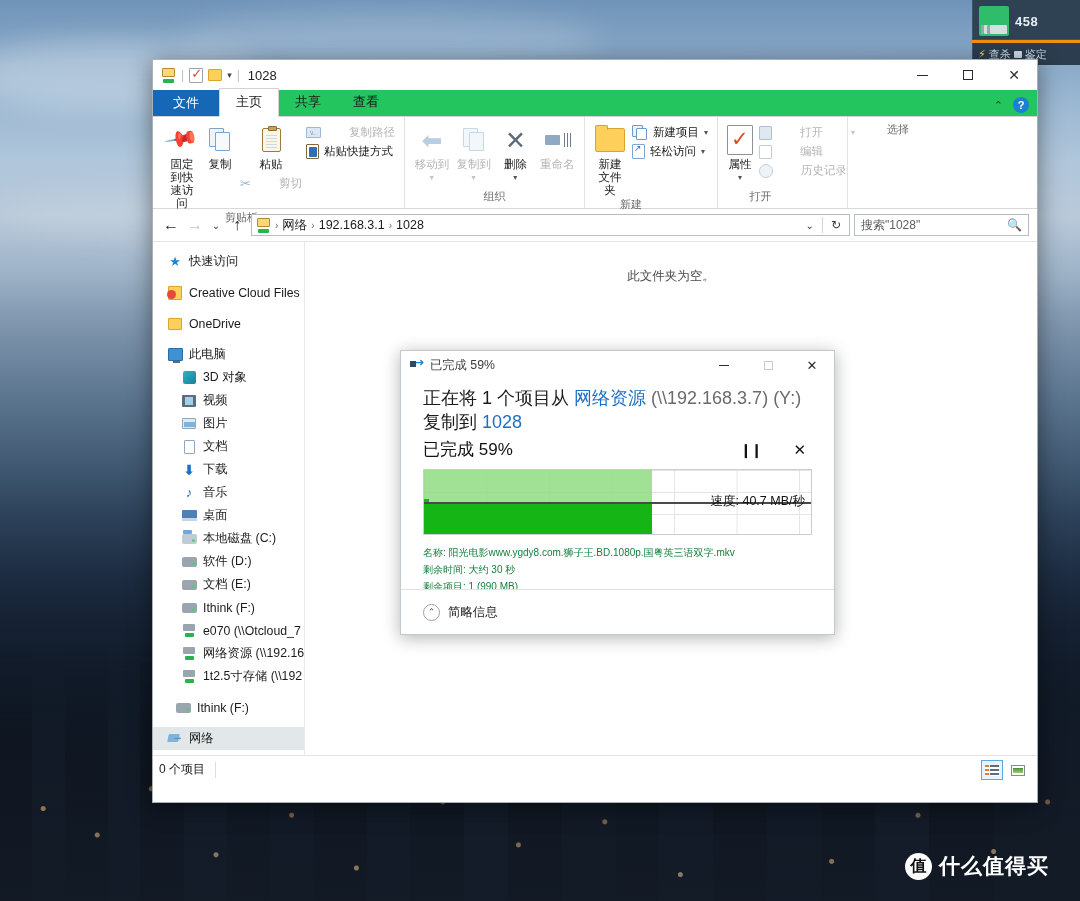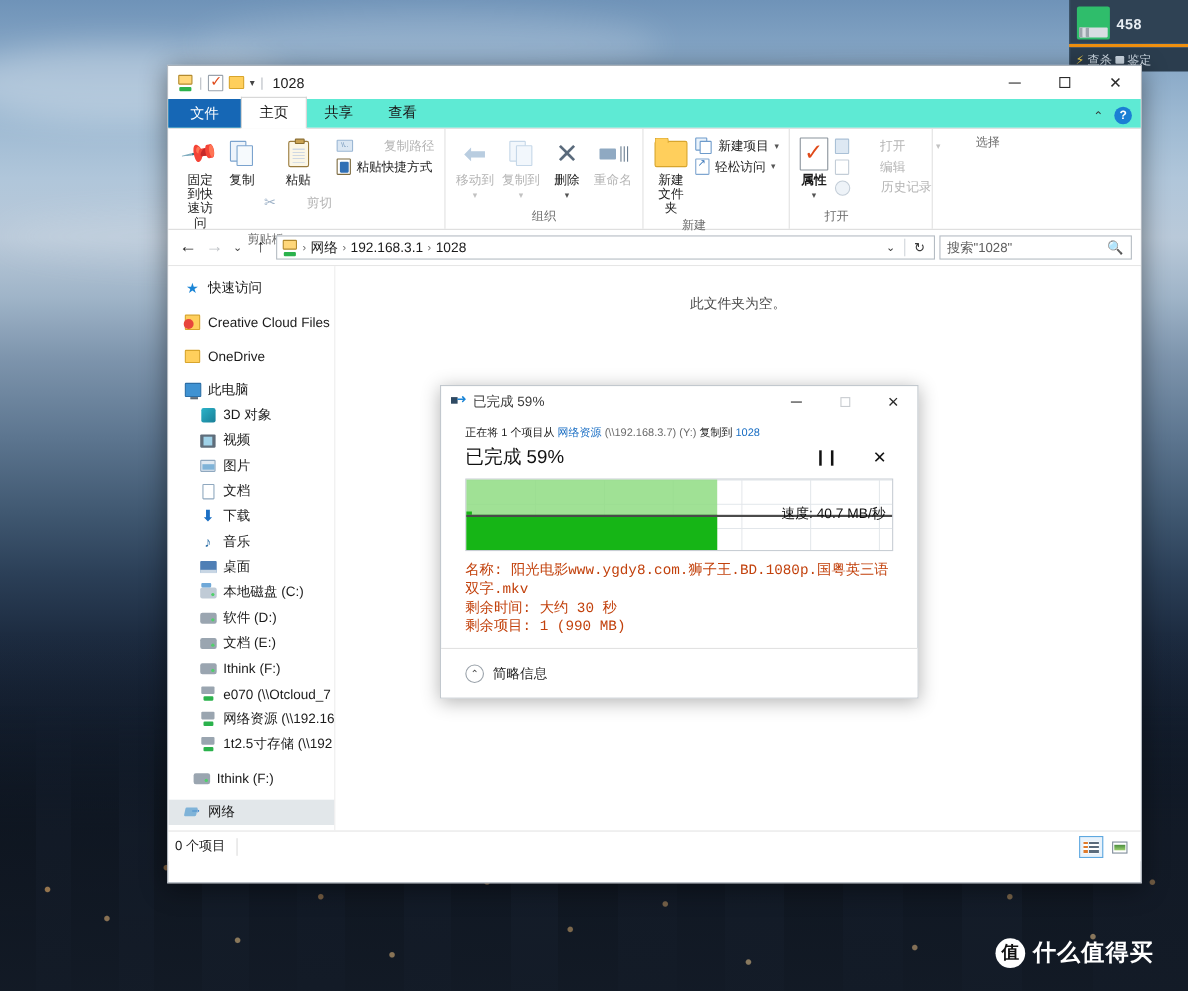--- a/index.html
+++ b/index.html
@@ -91,21 +91,21 @@
   .ico-folder-sm{width:14px;height:12px;background:#ffcf5c;border:1px solid #d8a52c;box-sizing:border-box;border-radius:1px;}
   .qat .caret{font-size:9px;color:#444;}
   .win-title{font-size:13px;color:#202020;margin-left:8px;}
   .wbtns{position:absolute;right:0;top:0;display:flex;}
   .wbtn{width:46px;height:30px;display:flex;align-items:center;justify-content:center;
     font-size:14px;color:#2b2b2b;}
   .wbtn .min{display:block;width:11px;height:1px;background:#2b2b2b;}
   .wbtn .max{display:block;width:10px;height:10px;border:1px solid #2b2b2b;box-sizing:border-box;}
 
   
-  .tabs{height:26px;display:flex;align-items:flex-end;background:#5eead4;position:relative;}
+  .tabs{height:26px;display:flex;align-items:flex-end;background:#22c55e;position:relative;}
   .tab{padding:4px 16px 5px;font-size:13px;color:#1b1b1b;}
   .tab.file{background:#1667b5;color:#fff;height:26px;display:flex;align-items:center;padding:0 20px;}
   .tab.active{border:1px solid #d4d4d4;border-bottom:1px solid #fff;background:#fff;position:relative;top:1px;}
   .tabs-right{position:absolute;right:8px;bottom:3px;display:flex;align-items:center;gap:10px;}
   .tabs-right .chev{font-size:11px;color:#333;}
   .help-dot{width:16px;height:16px;border-radius:50%;background:#1b7fd4;color:#fff;font-size:11px;
     font-weight:700;display:flex;align-items:center;justify-content:center;}
 
   
   .ribbon{height:93px;background:#fff;border-top:1px solid #d4d4d4;border-bottom:1px solid #d9d9d9;
@@ -259,41 +259,41 @@
   .i-copyanim{width:14px;height:11px;position:relative;}
   .i-copyanim:before{content:"";position:absolute;left:0;top:1px;width:6px;height:6px;background:#2f4a63;}
   .i-copyanim:after{content:"➜";position:absolute;left:5px;top:-4px;font-size:11px;color:#1b85d6;}
   .dlg-title .t{font-size:12.3px;color:#3b3b3b;}
   .dlg-wbtns{position:absolute;right:0;top:0;display:flex;}
   .dlg-wbtn{width:44px;height:29px;display:flex;align-items:center;justify-content:center;font-size:13px;color:#2b2b2b;}
   .dlg-wbtn.dim{color:#c8ccd0;}
   .dlg-wbtn .min{display:block;width:10px;height:1px;background:#2b2b2b;}
   .dlg-wbtn .max{display:block;width:9px;height:9px;border:1px solid #c8ccd0;box-sizing:border-box;}
   .dlg-body{padding:6px 22px 0 22px;}
-  .line1{font-size:10px;color:#1b1b1b;}
+  .line1{font-size:18px;color:#1b1b1b;}
   .line1 .lnk{color:#1b6fc4;}
   .line1 .muted{color:#6b6b6b;}
   .pct-row{display:flex;align-items:center;margin-top:4px;}
   .pct{font-size:17px;color:#111;}
   .pct-actions{margin-left:auto;display:flex;align-items:center;gap:32px;padding-right:6px;}
   .pause{font-size:14px;color:#111;font-weight:700;letter-spacing:-1px;}
   .stop{font-size:15px;color:#111;font-weight:700;}
   .graph{margin-top:8px;height:66px;border:1px solid #c8ced4;box-sizing:border-box;position:relative;background:#fff;}
   .grid-v{position:absolute;inset:0;
     background-image:linear-gradient(to right,#e2e6ea 1px,transparent 1px);
     background-size:62.5px 100%;}
   .grid-h{position:absolute;inset:0;
     background-image:linear-gradient(to bottom,#e2e6ea 1px,transparent 1px);
     background-size:100% 22px;}
   .area-light{position:absolute;left:0;top:0;height:100%;background:#8fdc83;opacity:.85;}
   .area-dark{position:absolute;left:0;bottom:0;height:50%;background:#16b516;}
   .area-dark:before{content:"";position:absolute;left:0;top:-3px;width:5px;height:3px;background:#16b516;}
   .sepline{position:absolute;left:0;right:0;top:50%;height:1.5px;background:#4a4a4a;}
   .speed{position:absolute;right:6px;top:36%;font-size:12.5px;color:#111;}
-  .details{margin-top:9px;font-size:13px;color:#c2410c;line-height:17px;font-family:Liberation Mono, monospace;}
+  .details{margin-top:9px;font-size:10px;color:#15803d;line-height:17px;}
   .dlg-foot{position:absolute;left:0;right:0;bottom:0;height:44px;border-top:1px solid #e2e2e2;
     display:flex;align-items:center;padding-left:22px;gap:8px;background:#fff;}
   .chev-circle{width:17px;height:17px;border-radius:50%;border:1px solid #9aa2aa;box-sizing:border-box;
     display:flex;align-items:center;justify-content:center;font-size:9px;color:#4a4a4a;}
   .dlg-foot .lbl{font-size:12.4px;color:#1b1b1b;}
 </style>
 </head>
 <body>
 
 <div id="wallpaper">
@@ -457,21 +457,21 @@
             <span>轻松访问</span>
             <span class="tri">▾</span>
           </div>
         </div>
       </div>
       <div class="rlabel" style="margin-left:-40px;">新建</div>
     </div>
 
     <div class="rgroup" style="width:130px;">
       <div class="rrow">
-        <div class="bigbtn" style="width:40px;font-weight:bold;">
+        <div class="bigbtn" style="width:40px;">
           <div class="bigicon">
               <span class="i-propbig"></span>
             </div>
           <div class="cap">属性</div>
           <div class="tri">▾</div>
         </div>
         <div class="smcol">
           <div class="smbtn dim">
             <span class="i-open"></span>
             <span>打开</span>

